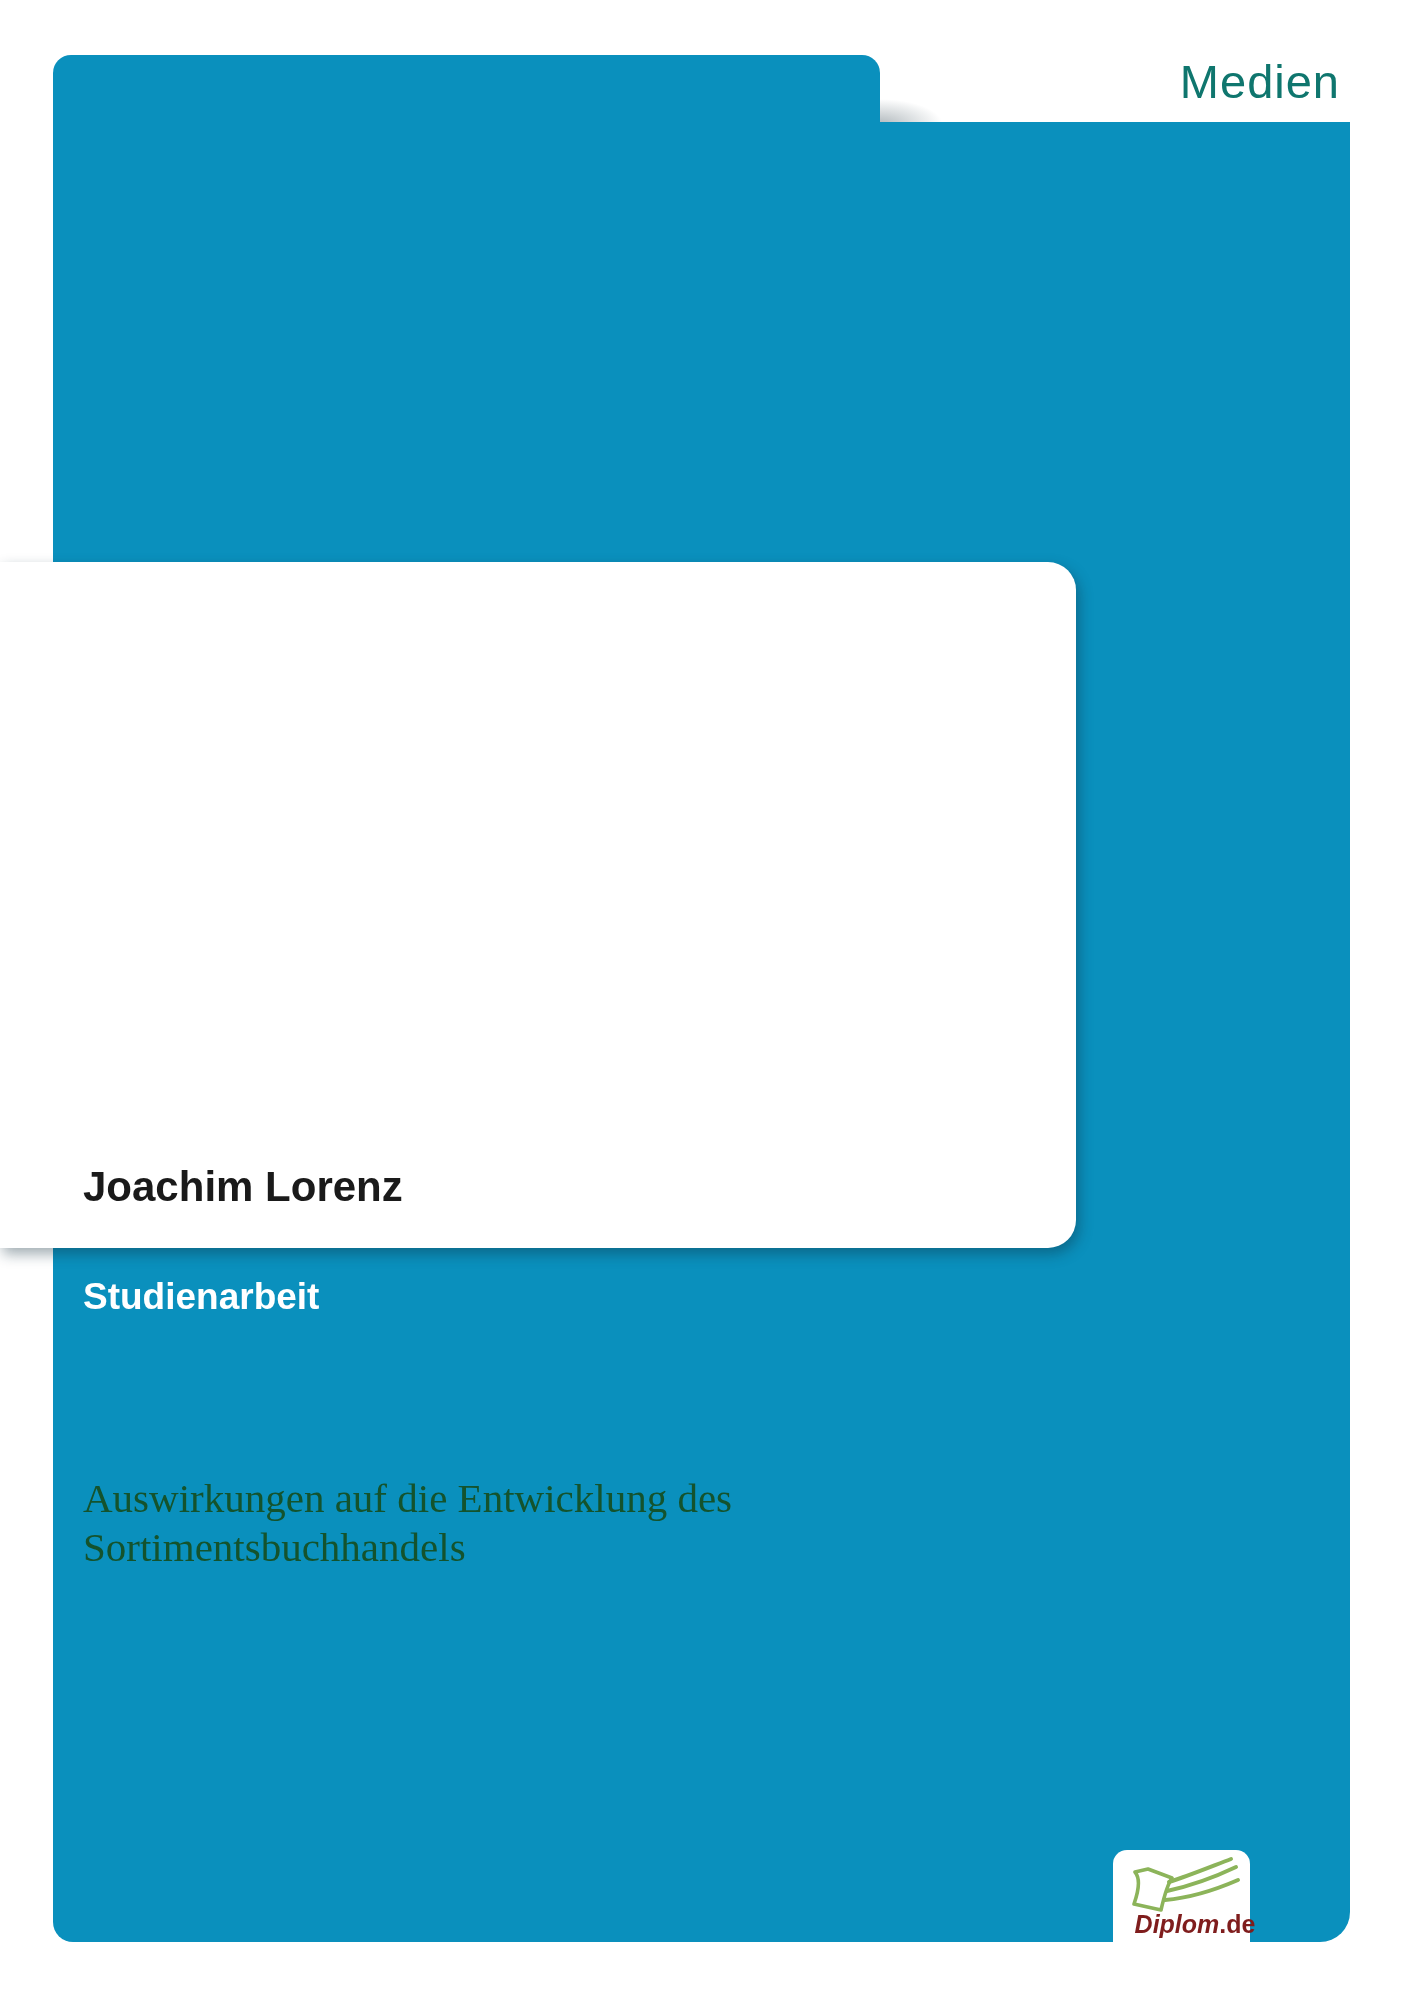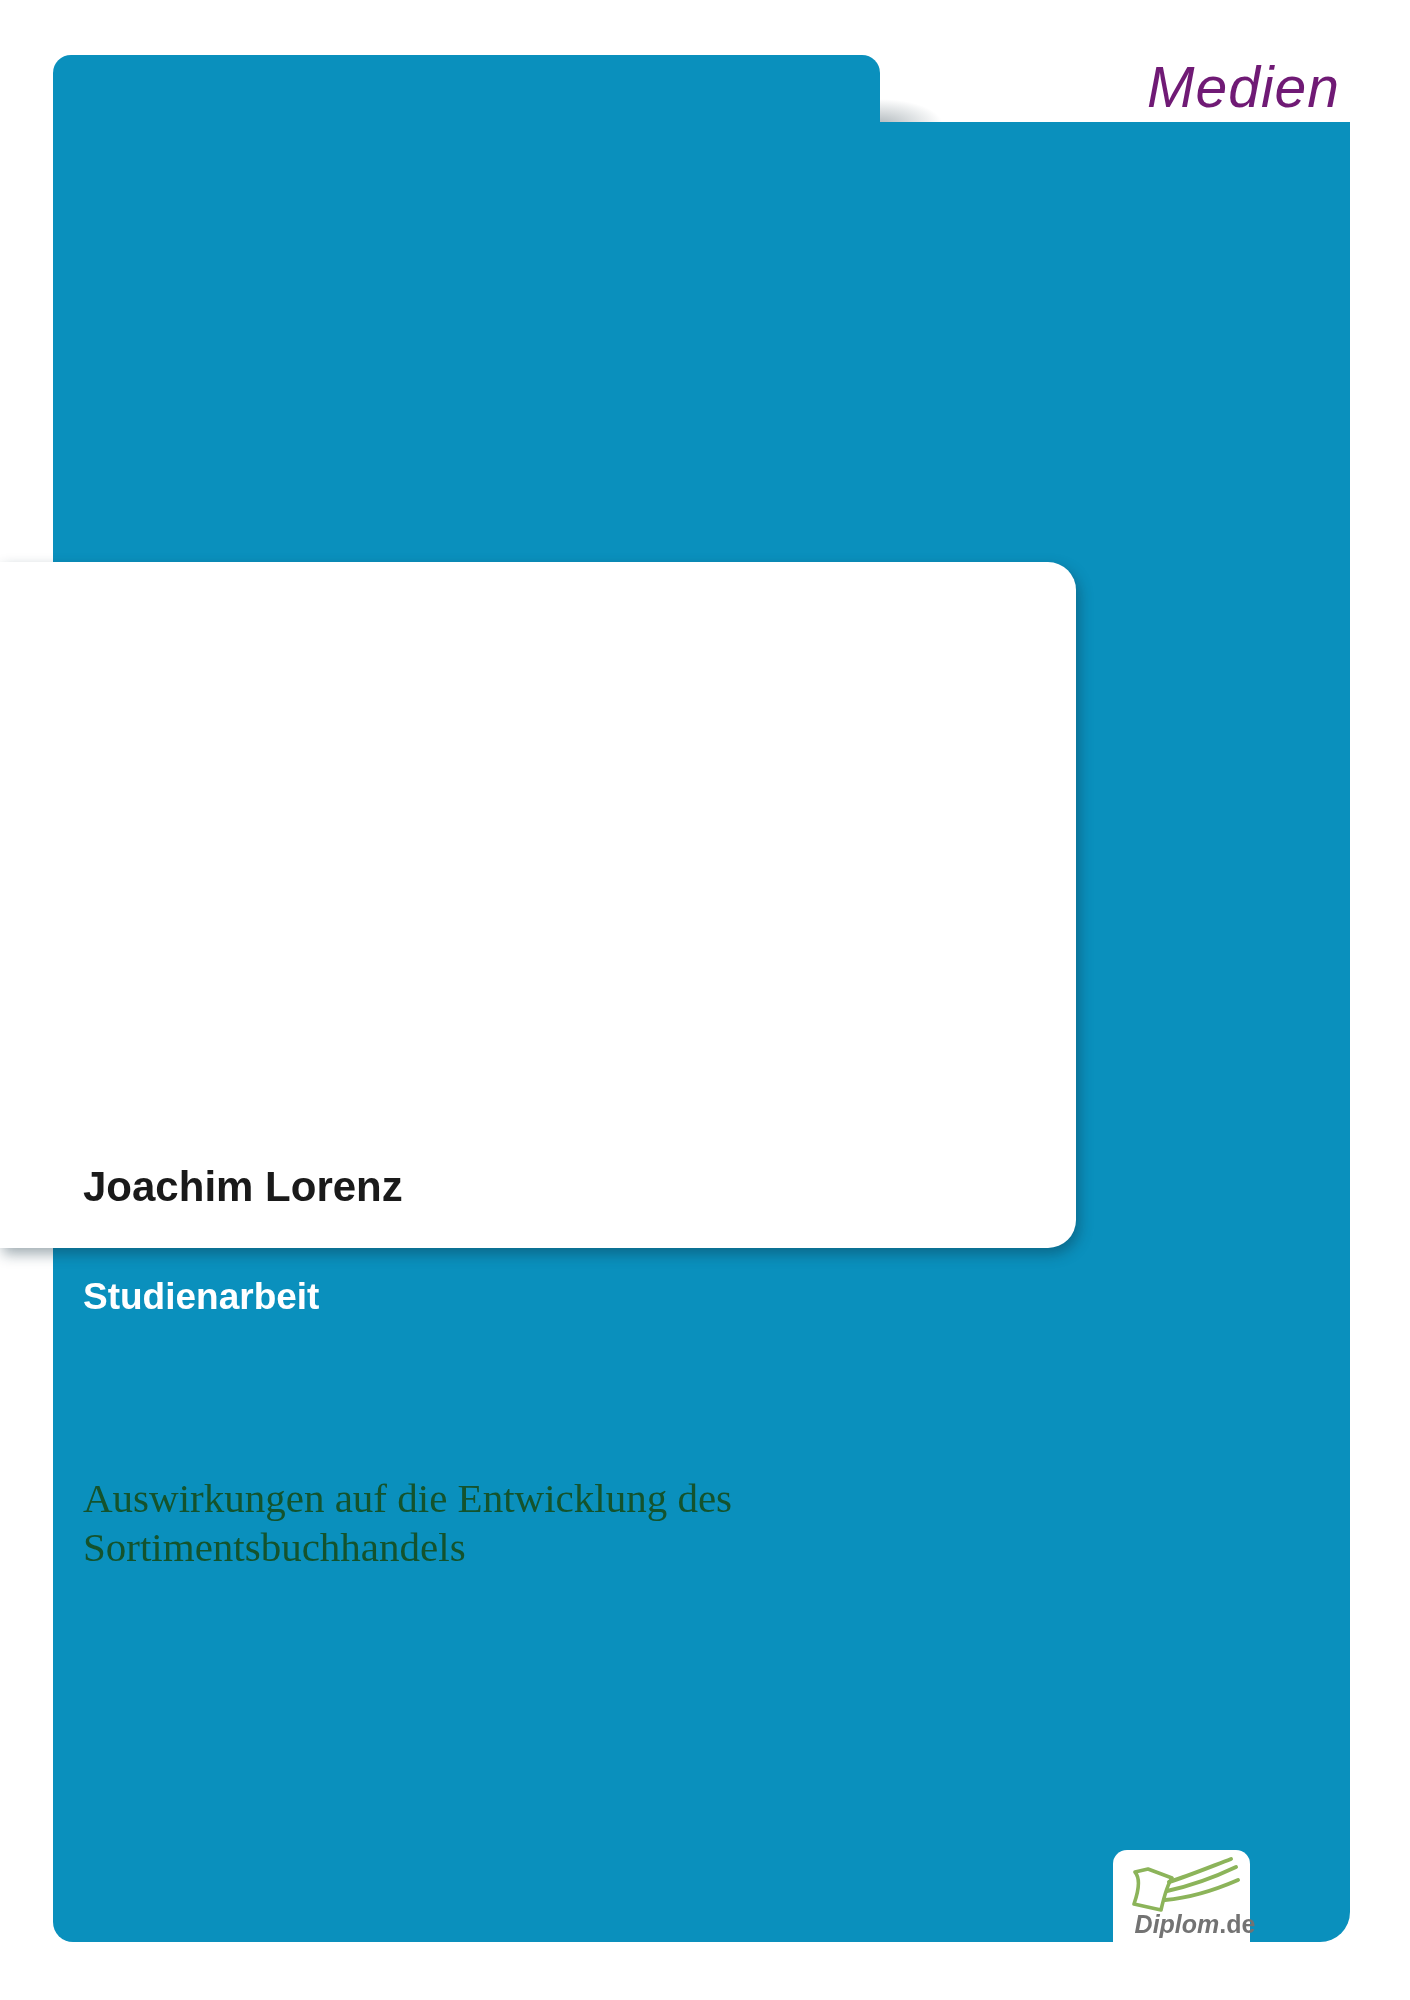--- a/index.html
+++ b/index.html
@@ -8,24 +8,23 @@
     background:#ffffff;
     font-family:"Liberation Sans", sans-serif;
     position:relative;
     overflow:hidden;
   }
   .abs{position:absolute;}
 
   
   .category-label{
     top:56px; right:70px;
-    font-size:57px; line-height:1.1;
-    color:#701a75;
+    font-size:47px; line-height:1.1;
+    color:#0f766e;
     letter-spacing:1px;
-    font-style:italic;
   }
 
   
   .tab-step-shadow{
     left:876px; top:90px; width:140px; height:36px;
     background:radial-gradient(ellipse 65% 100% at 2% 95%, rgba(60,80,90,0.40), rgba(60,80,90,0) 70%);
   }
 
   
   .folder-tab{
@@ -73,21 +72,21 @@
   .logo-box{
     left:1113px; top:1850px; width:137px; height:148px;
     background:#ffffff;
     border-radius:14px 14px 0 0;
   }
   .logo-icon{ position:absolute; left:8px; top:4px; }
   .logo-text{
     position:absolute; left:0; top:62px; width:164px;
     text-align:center;
     font-size:25px; font-weight:bold;
-    color:#737373; line-height:1.0;
+    color:#7f1d1d; line-height:1.0;
     white-space:nowrap;
   }
   .logo-text .main{ font-style:italic; }
   .logo-text .suffix{ font-style:normal; }
 </style>
 </head>
 <body>
 
 <div class="abs category-label">Medien</div>
 

